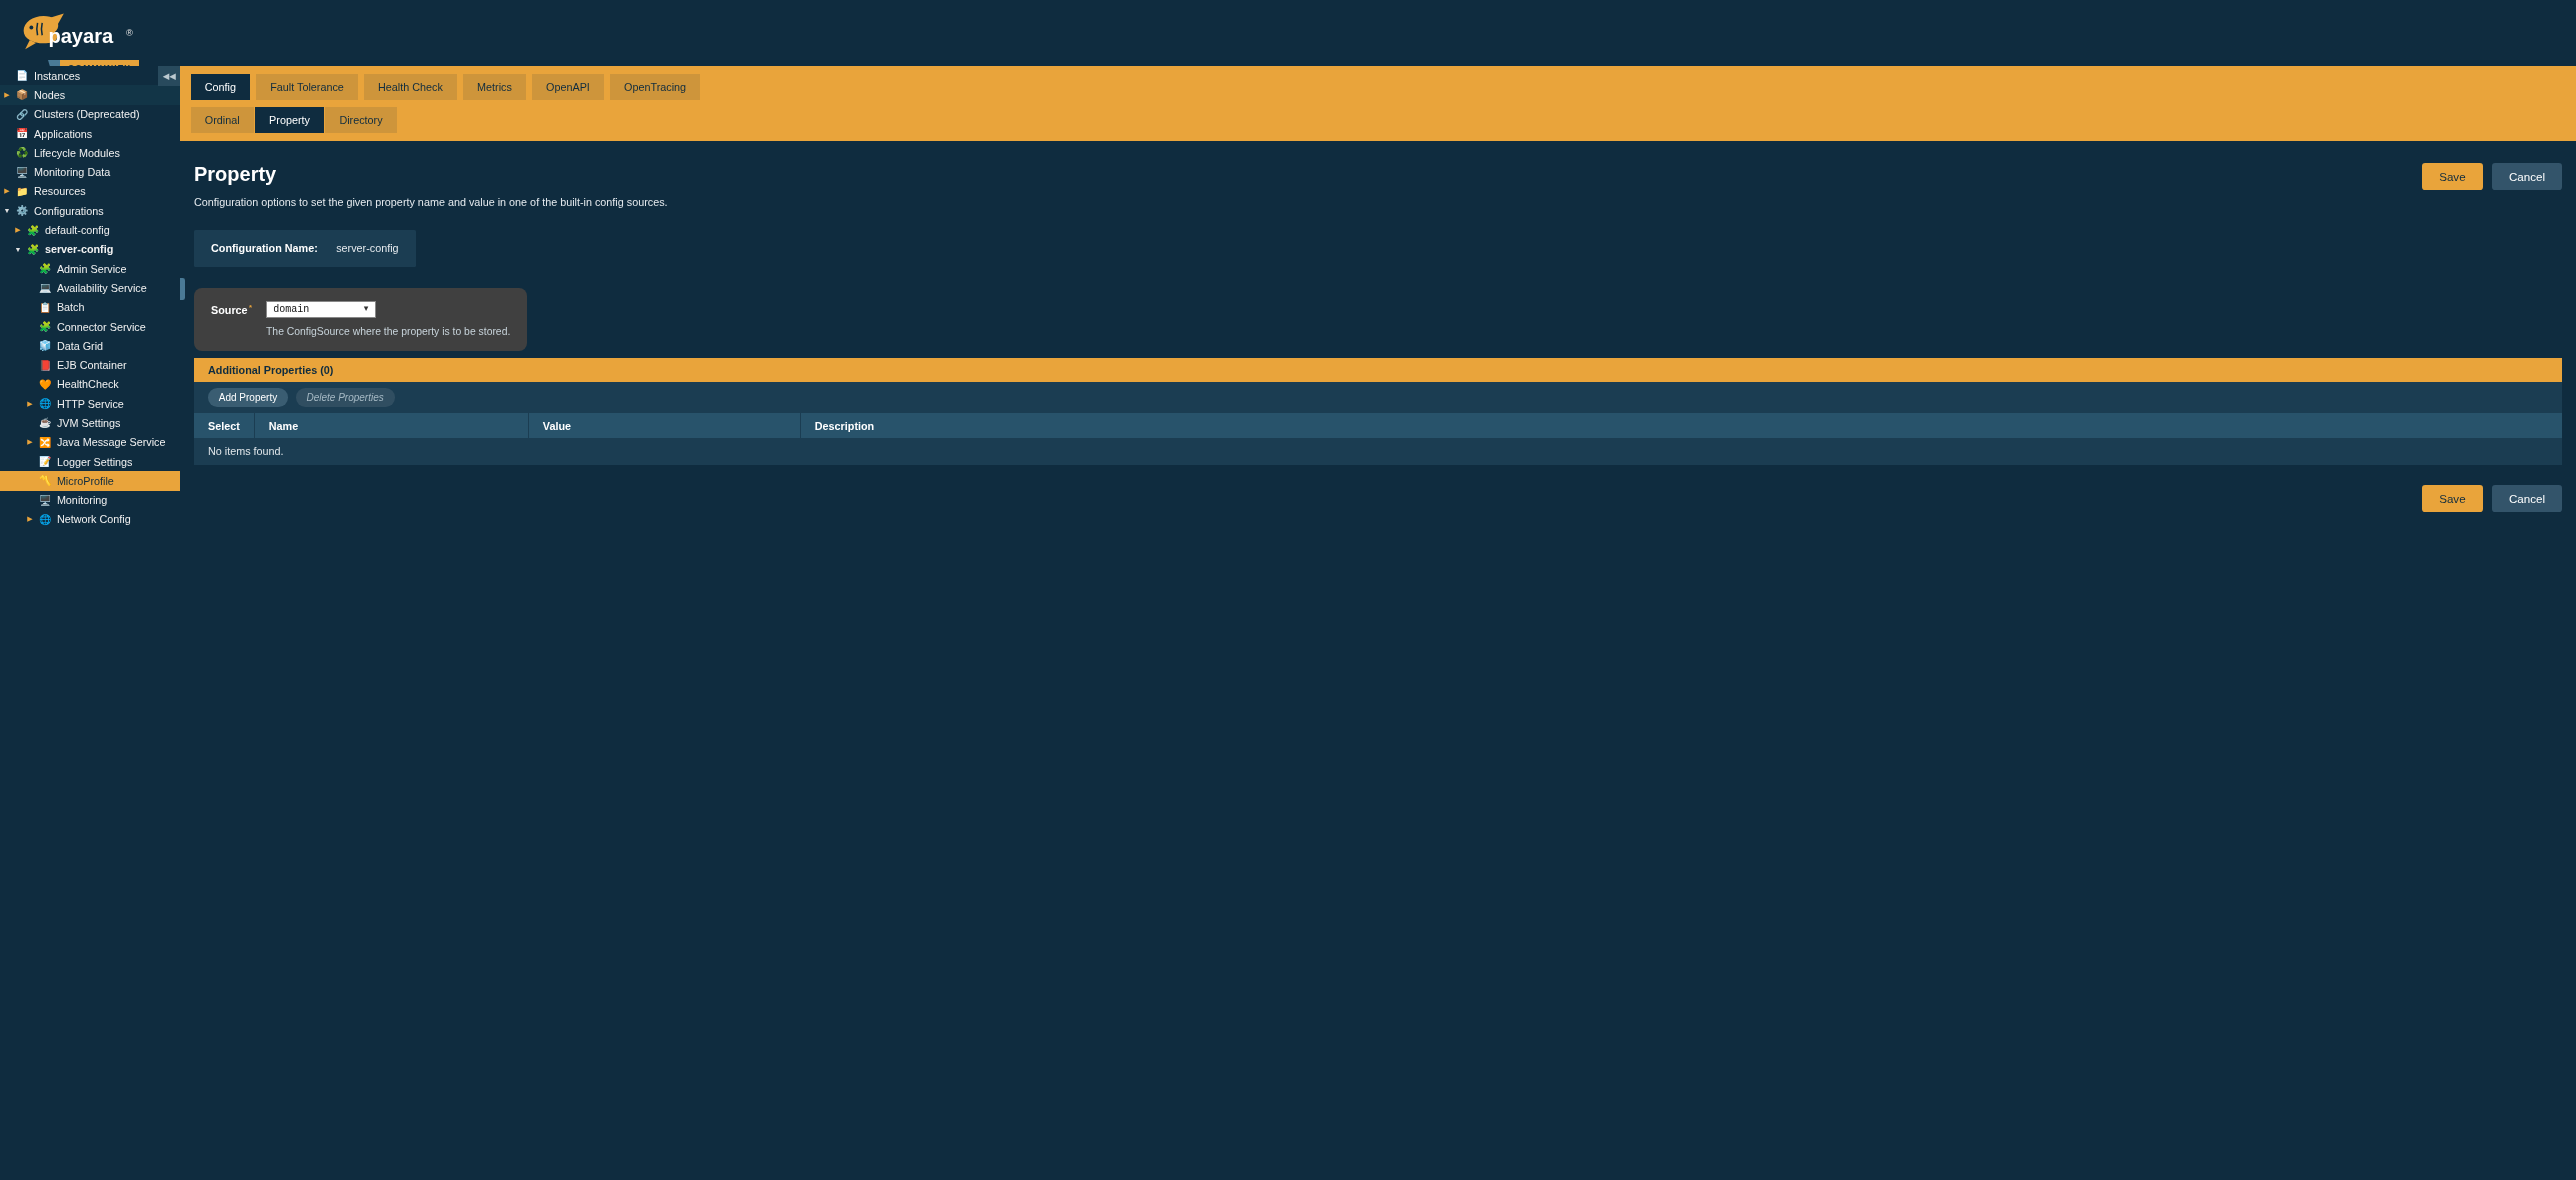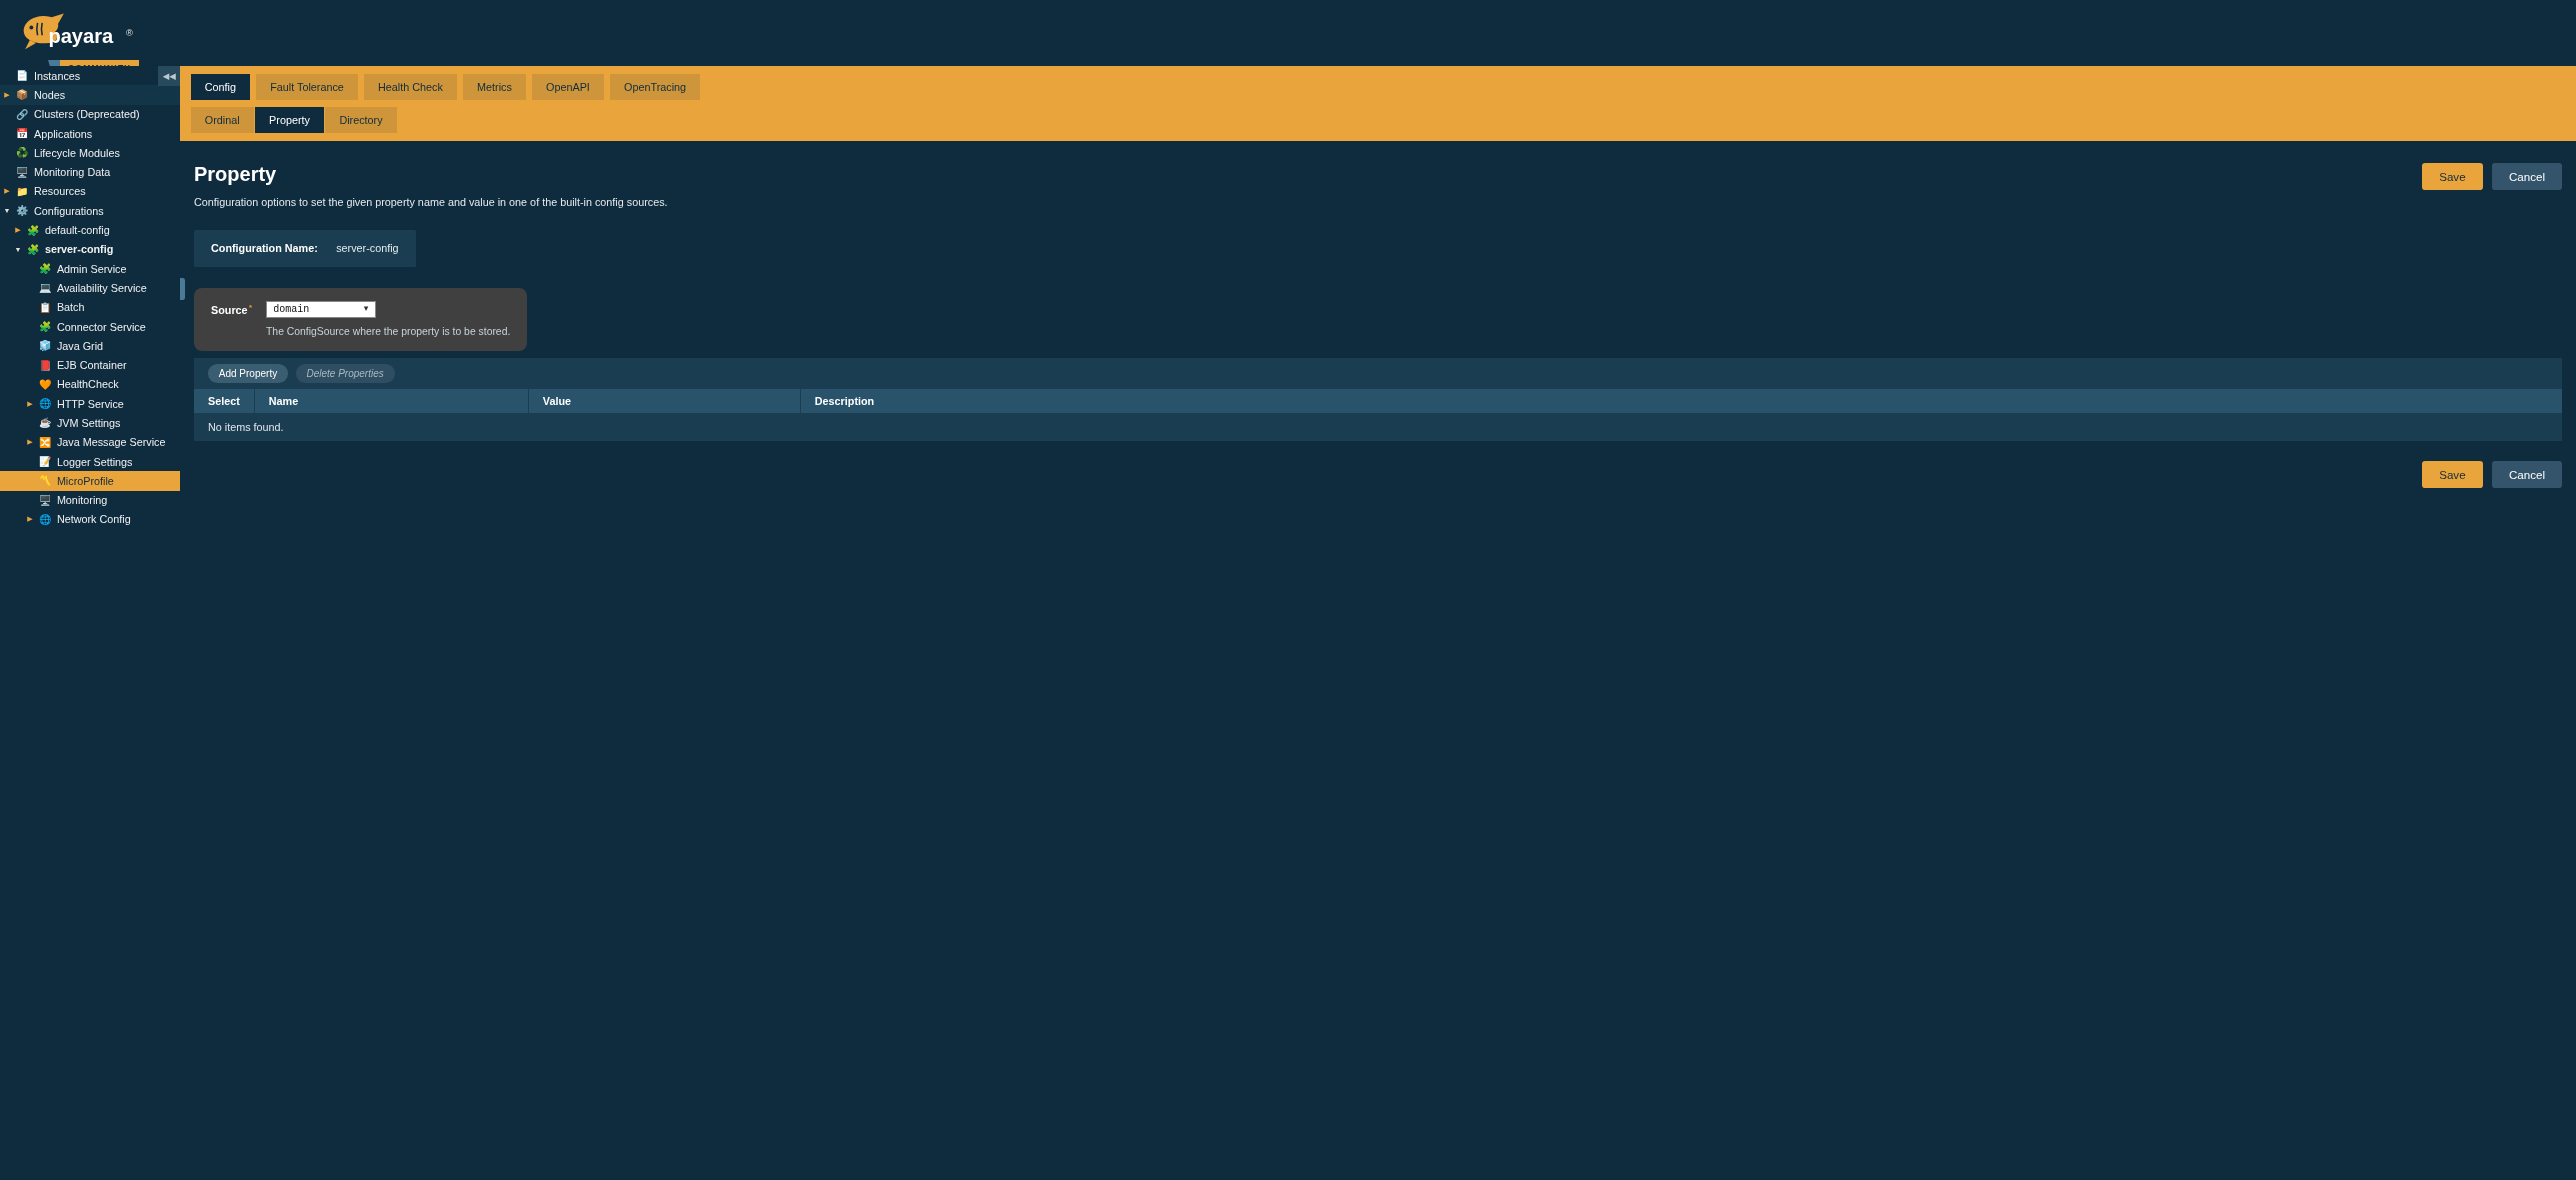--- a/index.html
+++ b/index.html
@@ -347,21 +347,21 @@
           <span class="label">Batch</span>
         </li>
         <li class="d2">
           <span class="arrow blank">▶</span>
           <span class="ic">🧩</span>
           <span class="label">Connector Service</span>
         </li>
         <li class="d2">
           <span class="arrow blank">▶</span>
           <span class="ic">🧊</span>
-          <span class="label">Java Grid</span>
+          <span class="label">Data Grid</span>
         </li>
         <li class="d2">
           <span class="arrow blank">▶</span>
           <span class="ic">📕</span>
           <span class="label">EJB Container</span>
         </li>
         <li class="d2">
           <span class="arrow blank">▶</span>
           <span class="ic">🧡</span>
           <span class="label">HealthCheck</span>
@@ -451,20 +451,21 @@
               <select>
                 <option>domain</option>
               </select>
             </span>
             <div class="form-hint">The ConfigSource where the property is to be stored.</div>
           </div>
         </div>
       </div>
 
       
+      <div class="tbl-head">Additional Properties (0)</div>
       <div class="tbl-toolbar">
         <button class="pill">Add Property</button>
         <button class="pill disabled">Delete Properties</button>
       </div>
       <table class="props">
         <thead>
           <tr>
             <th class="col-select">Select</th>
             <th class="col-name">Name</th>
             <th class="col-value">Value</th>

